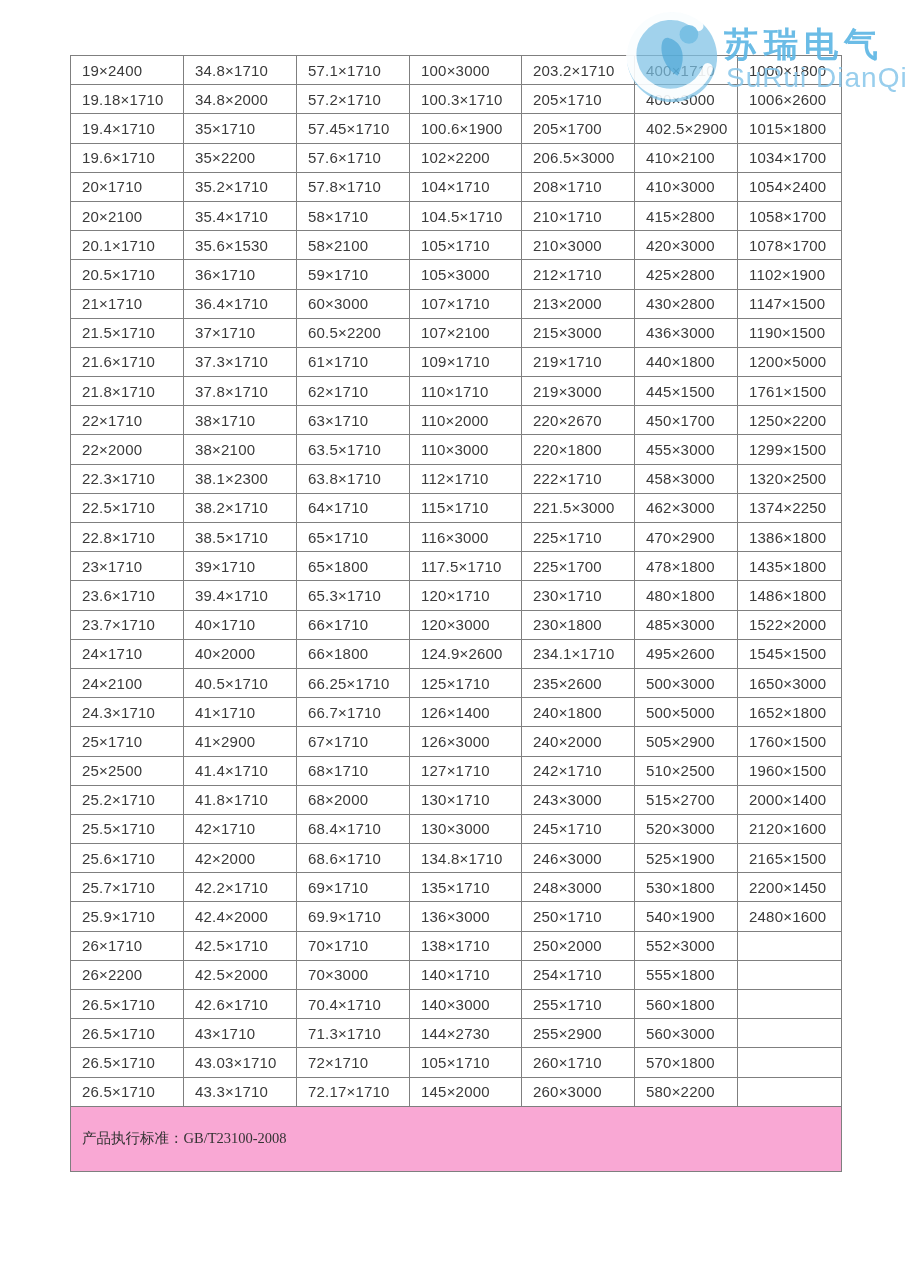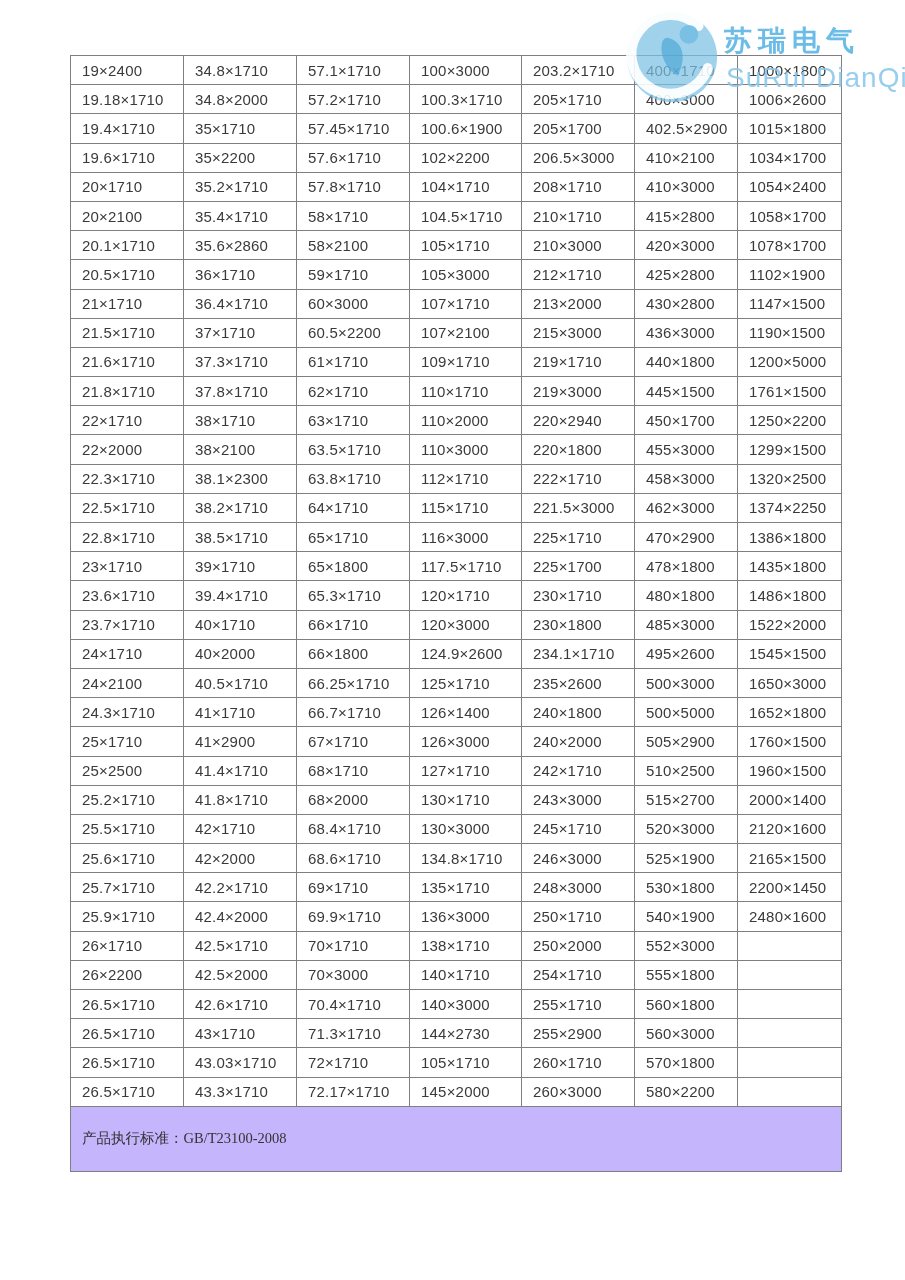--- a/index.html
+++ b/index.html
@@ -34,21 +34,21 @@
     align-items: center;
     padding-left: 11px;
     font-size: 15px;
     color: #3a3a3a;
     letter-spacing: 0.2px;
     white-space: nowrap;
     overflow: hidden;
   }
   .footer-cell {
     grid-column: 1 / -1;
-    background: #c4b5fd;
+    background: #f9a8d4;
     height: 64px;
     display: flex;
     align-items: center;
     padding-left: 11px;
     font-family: "Liberation Serif", "DejaVu Serif", serif;
     font-size: 14.5px;
     color: #333333;
   }
 
   
@@ -64,21 +64,21 @@
     position: absolute;
     left: 0;
     top: 2px;
     width: 94px;
     height: 94px;
   }
   .logo-text-cn {
     position: absolute;
     left: 99px;
     top: 14px;
-    font-size: 28px;
+    font-size: 34px;
     font-weight: bold;
     letter-spacing: 6px;
     color: #5fb7e4;
     white-space: nowrap;
     font-family: "Liberation Sans", sans-serif;
   }
   .logo-text-en {
     position: absolute;
     left: 101px;
     top: 54px;
@@ -147,21 +147,21 @@
       <div class="size-cell">410×3000</div>
       <div class="size-cell">1054×2400</div>
       <div class="size-cell">20×2100</div>
       <div class="size-cell">35.4×1710</div>
       <div class="size-cell">58×1710</div>
       <div class="size-cell">104.5×1710</div>
       <div class="size-cell">210×1710</div>
       <div class="size-cell">415×2800</div>
       <div class="size-cell">1058×1700</div>
       <div class="size-cell">20.1×1710</div>
-      <div class="size-cell">35.6×2860</div>
+      <div class="size-cell">35.6×1530</div>
       <div class="size-cell">58×2100</div>
       <div class="size-cell">105×1710</div>
       <div class="size-cell">210×3000</div>
       <div class="size-cell">420×3000</div>
       <div class="size-cell">1078×1700</div>
       <div class="size-cell">20.5×1710</div>
       <div class="size-cell">36×1710</div>
       <div class="size-cell">59×1710</div>
       <div class="size-cell">105×3000</div>
       <div class="size-cell">212×1710</div>
@@ -192,21 +192,21 @@
       <div class="size-cell">37.8×1710</div>
       <div class="size-cell">62×1710</div>
       <div class="size-cell">110×1710</div>
       <div class="size-cell">219×3000</div>
       <div class="size-cell">445×1500</div>
       <div class="size-cell">1761×1500</div>
       <div class="size-cell">22×1710</div>
       <div class="size-cell">38×1710</div>
       <div class="size-cell">63×1710</div>
       <div class="size-cell">110×2000</div>
-      <div class="size-cell">220×2940</div>
+      <div class="size-cell">220×2670</div>
       <div class="size-cell">450×1700</div>
       <div class="size-cell">1250×2200</div>
       <div class="size-cell">22×2000</div>
       <div class="size-cell">38×2100</div>
       <div class="size-cell">63.5×1710</div>
       <div class="size-cell">110×3000</div>
       <div class="size-cell">220×1800</div>
       <div class="size-cell">455×3000</div>
       <div class="size-cell">1299×1500</div>
       <div class="size-cell">22.3×1710</div>

